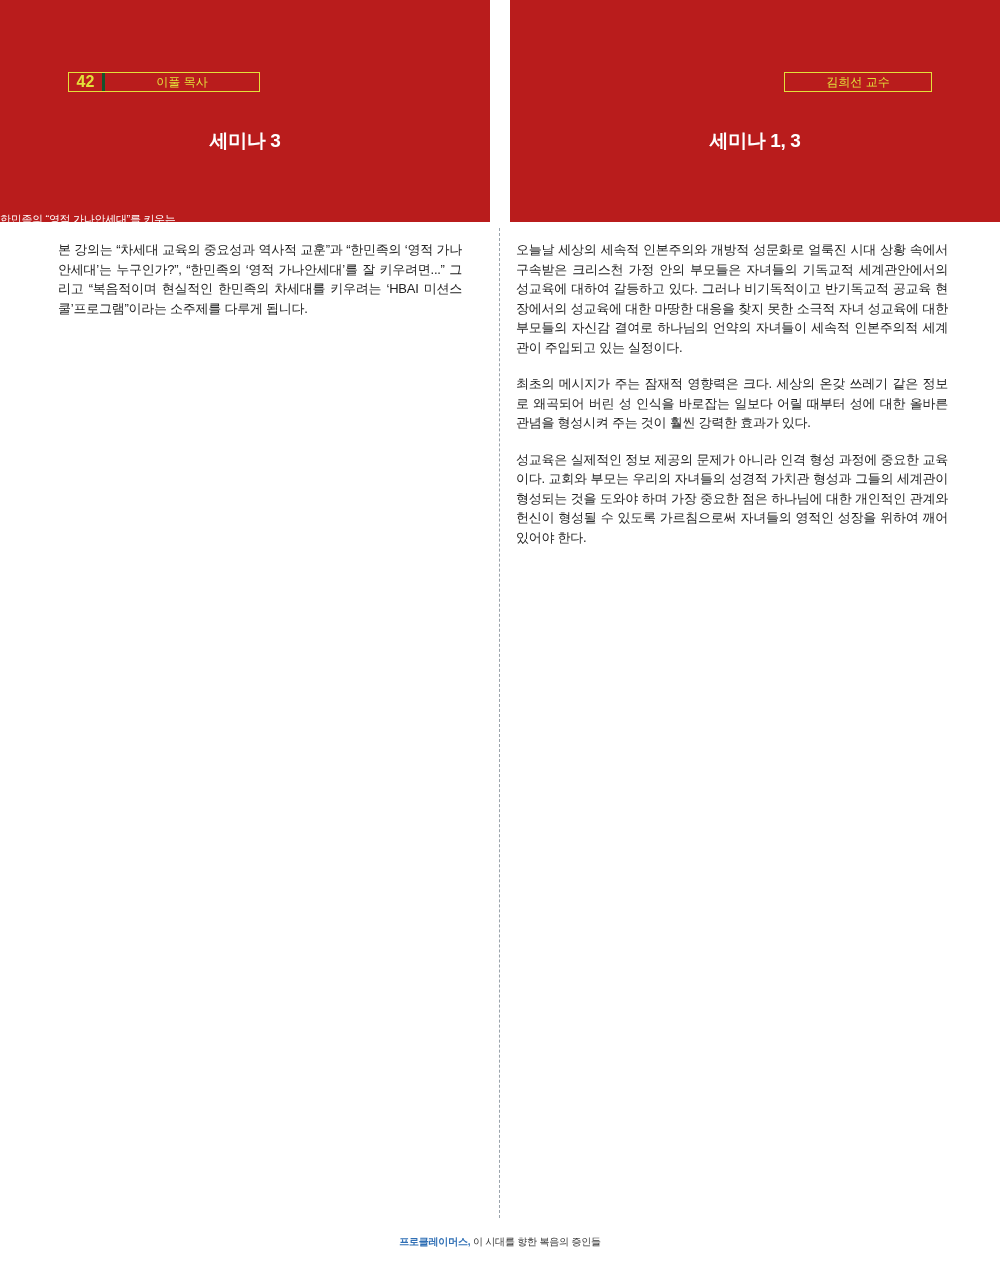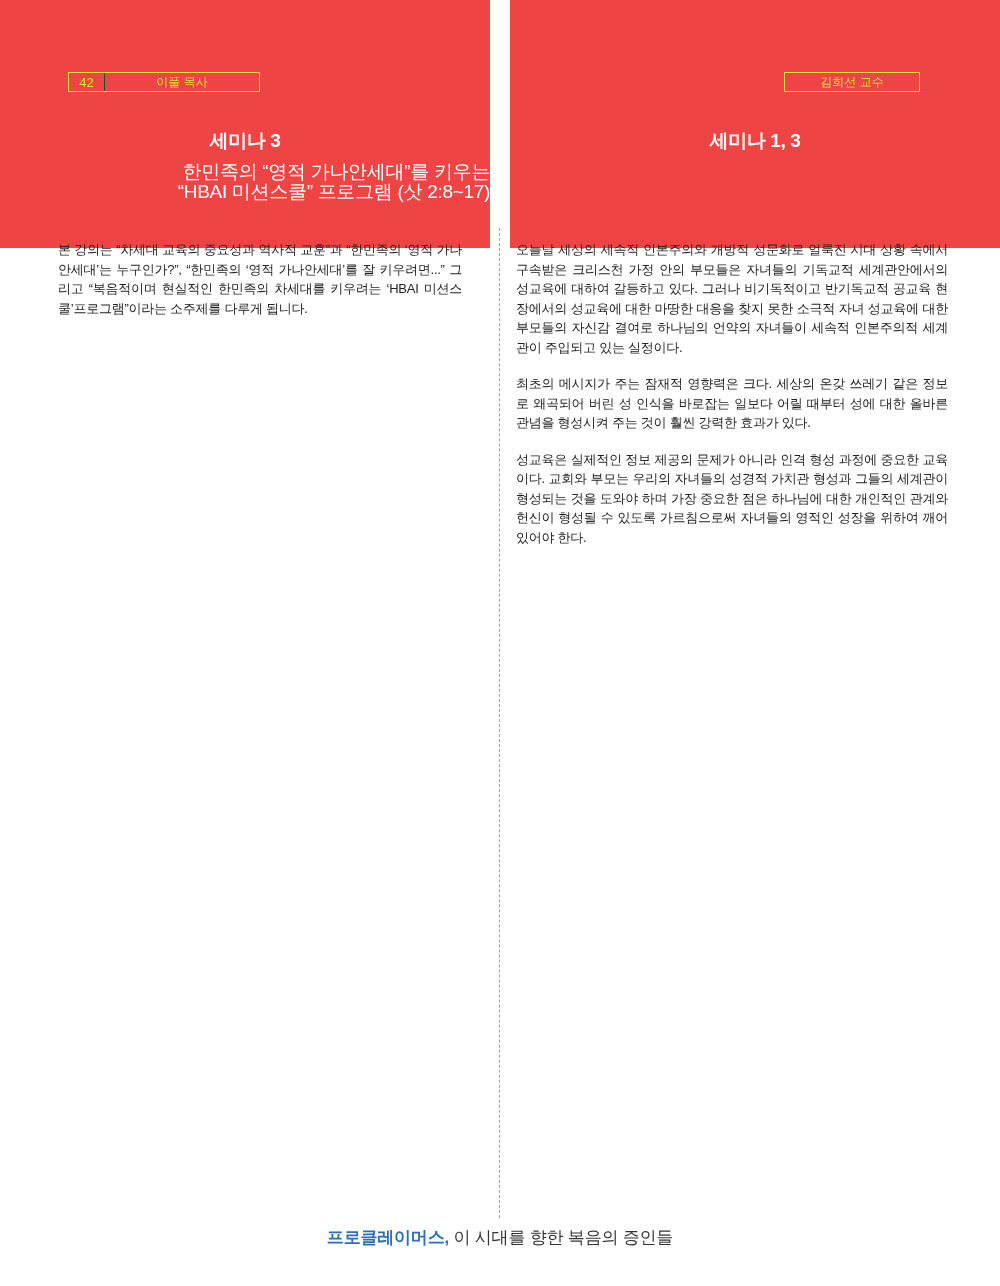--- a/index.html
+++ b/index.html
@@ -17,22 +17,22 @@
   }
   .page {
     position: relative;
     width: 1000px;
     height: 1286px;
   }
   
   .header-band {
     position: absolute;
     top: 0;
-    height: 248px;
-    background: #ef4444;
+    height: 222px;
+    background: #b91c1c;
     box-sizing: border-box;
   }
   .header-band.left  { left: 0;   width: 490px; }
   .header-band.right { left: 510px; width: 490px; }
 
   
   .band-gap {
     position: absolute;
     top: 0;
     left: 490px;
@@ -48,61 +48,63 @@
     align-items: stretch;
     border: 1px solid #e3e03a;
     height: 20px;
     box-sizing: border-box;
   }
   .speaker-tag .page-num {
     width: 36px;
     display: flex;
     align-items: center;
     justify-content: center;
-    font-size: 13px;
+    font-size: 16px;
     color: #e3e03a;
-    border-right: 1px solid #14532d;
+    border-right: 3px solid #14532d;
     box-sizing: border-box;
+    font-weight: bold;
   }
   .speaker-tag .speaker-name {
     flex: 1;
     display: flex;
     align-items: center;
     justify-content: center;
     font-size: 12px;
     color: #e3e03a;
     padding: 0 14px;
     white-space: nowrap;
     box-sizing: border-box;
   }
   .speaker-tag.left  { left: 68px;  top: 72px; width: 192px; }
-  .speaker-tag.right { left: 784px; top: 72px; width: 136px; }
+  .speaker-tag.right { left: 784px; top: 72px; width: 148px; }
   .speaker-tag.right .speaker-name { padding: 0 10px; }
 
   
   .seminar-title {
     position: absolute;
     width: 100%;
     text-align: center;
     color: #ffffff;
     font-size: 19px;
     font-weight: bold;
     letter-spacing: -0.4px;
   }
   .header-band.left  .seminar-title { top: 128px; }
   .header-band.right .seminar-title { top: 128px; }
 
   .seminar-subtitle {
     position: absolute;
     width: 100%;
-    text-align: right;
+    text-align: left;
     color: #ffffff;
-    font-size: 19px;
+    font-size: 11px;
     line-height: 20px;
     letter-spacing: -0.3px;
+    margin-top: 47px;
   }
   .header-band.left  .seminar-subtitle { top: 162px; }
   .header-band.right .seminar-subtitle { top: 178px; }
 
   
   .col {
     position: absolute;
     top: 240px;
     font-size: 13px;
     line-height: 19.5px;
@@ -124,21 +126,21 @@
     border-left: 1px dashed #9aa3ab;
   }
 
   
   .footer {
     position: absolute;
     left: 0;
     right: 0;
     bottom: 37px;
     text-align: center;
-    font-size: 17px;
+    font-size: 10px;
     color: #333333;
     letter-spacing: -0.2px;
   }
   .footer .brand {
     color: #2f6fb5;
     font-weight: bold;
   }
 </style>
 </head>
 <body>

